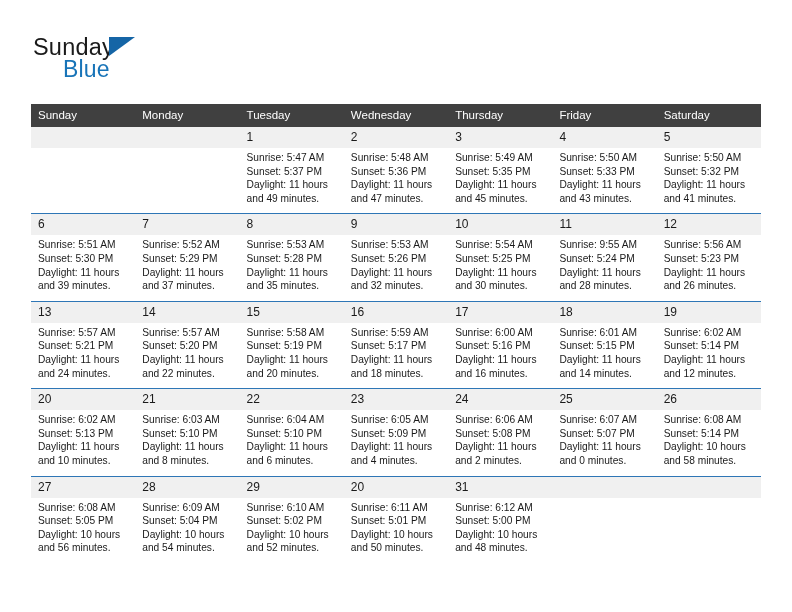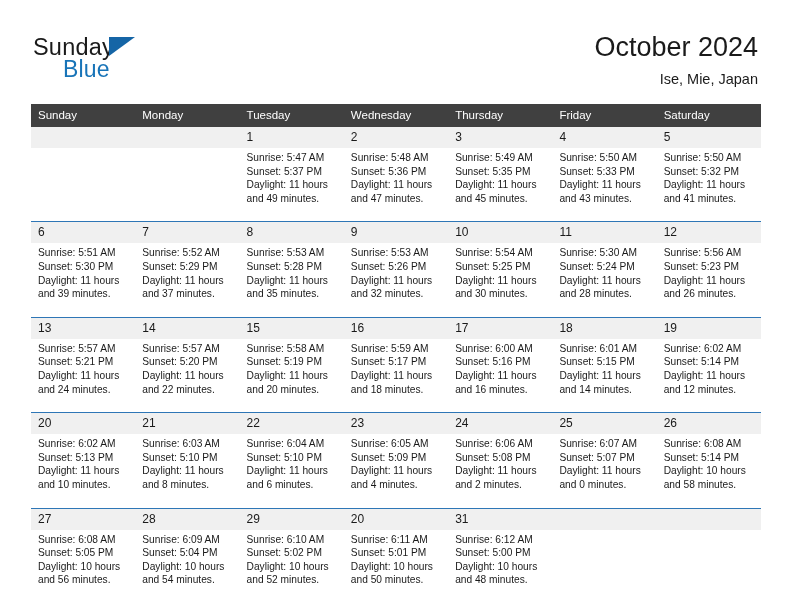--- a/index.html
+++ b/index.html
@@ -129,21 +129,21 @@
     line-height: 14px;
     color: #1a1a1a;
     padding: 3px 0 4px 7px;
     height: 14px;
   }
   .daynum.empty {
     color: transparent;
   }
 
   .details {
-    padding: 3px 6px 16px 7px;
+    padding: 3px 6px 8px 7px;
     font-size: 10.2px;
     line-height: 13.6px;
     color: #1a1a1a;
   }
   .details div {
     white-space: nowrap;
   }
   .details .daylight-wrap {
     white-space: normal;
   }
@@ -154,24 +154,20 @@
 <div class="page">
 
   <div class="header">
 
     <div class="brand">
       <span class="brand-general">Sunday</span>
       <span class="brand-triangle"></span>
       <span class="brand-blue">Blue</span>
     </div>
 
-    <div class="title-block">
-      <h1 class="cal-title">October 2024</h1>
-      <div class="cal-subtitle">Ise, Mie, Japan</div>
-    </div>
 
   </div>
 
   <table class="calendar">
     <thead>
       <tr id="weekday-row">
           <th>Sunday</th>
           <th>Monday</th>
           <th>Tuesday</th>
           <th>Wednesday</th>
@@ -266,21 +262,21 @@
             <div class="daynum">10</div>
             <div class="details">
               <div>Sunrise: 5:54 AM</div>
               <div>Sunset: 5:25 PM</div>
               <div class="daylight-wrap">Daylight: 11 hours and 30 minutes.</div>
             </div>
           </td>
           <td>
             <div class="daynum">11</div>
             <div class="details">
-              <div>Sunrise: 5:30 AM</div>
+              <div>Sunrise: 9:55 AM</div>
               <div>Sunset: 5:24 PM</div>
               <div class="daylight-wrap">Daylight: 11 hours and 28 minutes.</div>
             </div>
           </td>
           <td>
             <div class="daynum">12</div>
             <div class="details">
               <div>Sunrise: 5:56 AM</div>
               <div>Sunset: 5:23 PM</div>
               <div class="daylight-wrap">Daylight: 11 hours and 26 minutes.</div>

